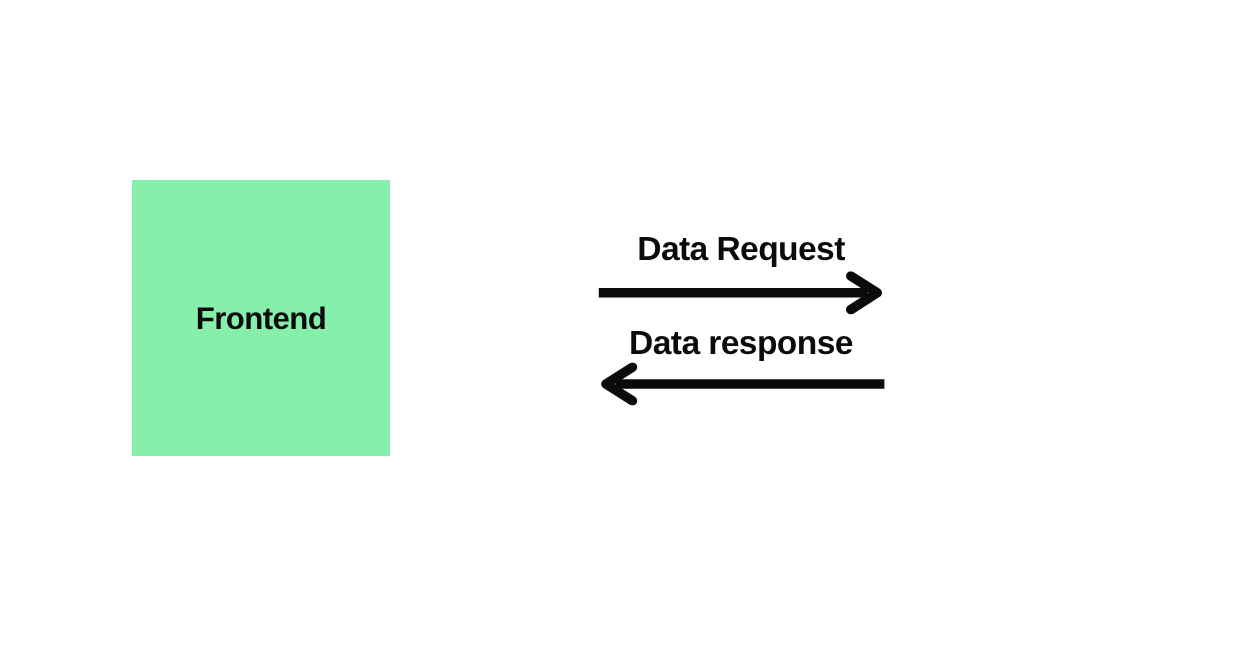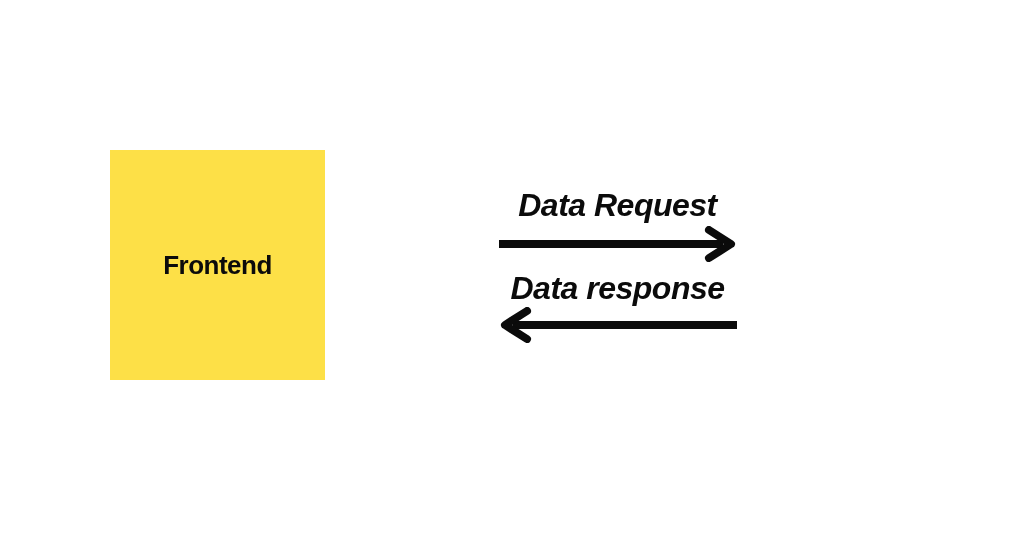--- a/index.html
+++ b/index.html
@@ -19,21 +19,21 @@
       top: 145px;
       left: 110px;
       width: 800px;
       height: 240px;
       display: flex;
       align-items: center;
     }
     .box {
       width: 215px;
       height: 230px;
-      background: #fde047;
+      background: #86efac;
       display: flex;
       align-items: center;
       justify-content: center;
       flex-shrink: 0;
     }
     .box-label {
       font-weight: 800;
       font-size: 26px;
       color: #0b0b0b;
       letter-spacing: -0.5px;
@@ -50,25 +50,24 @@
       height: 100%;
     }
     .arrow-group {
       display: flex;
       flex-direction: column;
       align-items: center;
       width: 100%;
     }
     .arrow-label {
       font-weight: 800;
-      font-size: 32px;
+      font-size: 28px;
       color: #0b0b0b;
       letter-spacing: -0.5px;
       margin-bottom: 2px;
-      font-style: italic;
     }
     .arrow-label.below {
       margin-bottom: 0;
       margin-top: 2px;
     }
     .arrow-svg {
       display: block;
     }
   </style>
 </head>

